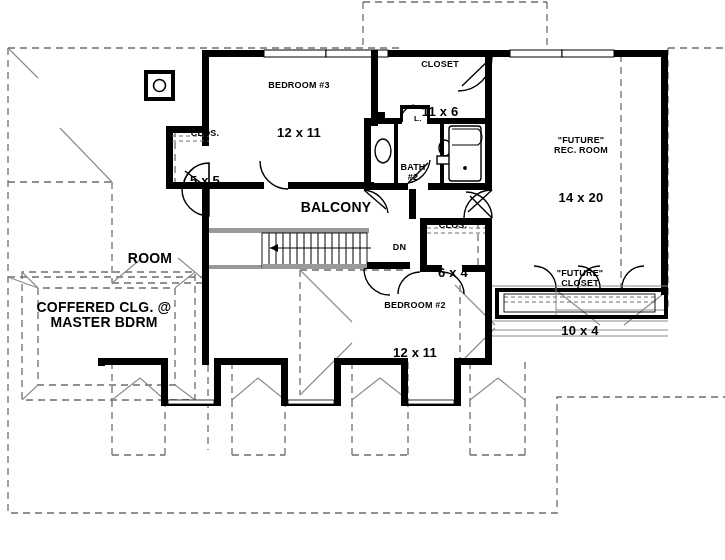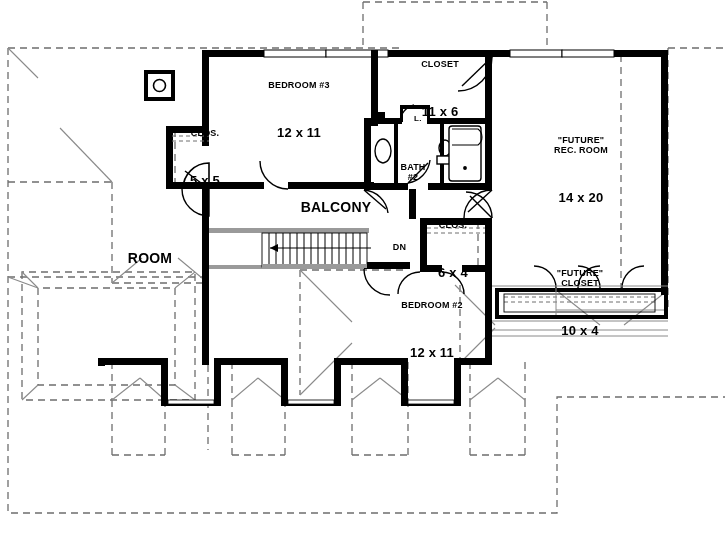--- a/index.html
+++ b/index.html
@@ -335,28 +335,32 @@
   </div>
 
   <div class="room-label" style="left:336px; top:208px;">
     <span class="lbl-single">BALCONY</span>
   </div>
 
   <div class="room-label" style="left:150px; top:259px;">
     <span class="lbl-single">ROOM</span>
   </div>
 
+  <div class="room-label" style="left:104px; top:315px;">
+    <span class="lbl-single">COFFERED CLG. @
+MASTER BDRM</span>
+  </div>
 
 
   <div class="room-label" style="left:453px; top:250px;">
     <span class="lbl-name">CLOS.</span>
     <span class="lbl-dims">6 x 4</span>
   </div>
 
-  <div class="room-label" style="left:432px; top:330px;text-align:center;">
+  <div class="room-label" style="left:415px; top:330px;text-align:center;">
     <span class="lbl-name">BEDROOM #2</span>
     <span class="lbl-dims">12 x 11</span>
   </div>
 
   <div class="room-label" style="left:580px; top:303px;">
     <span class="lbl-name">"FUTURE"
 CLOSET</span>
     <span class="lbl-dims">10 x 4</span>
   </div>
 

